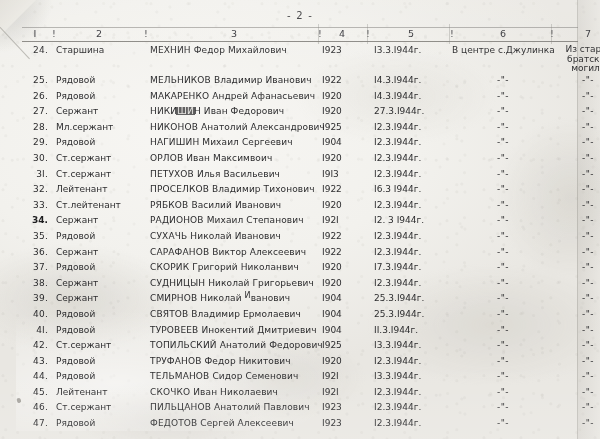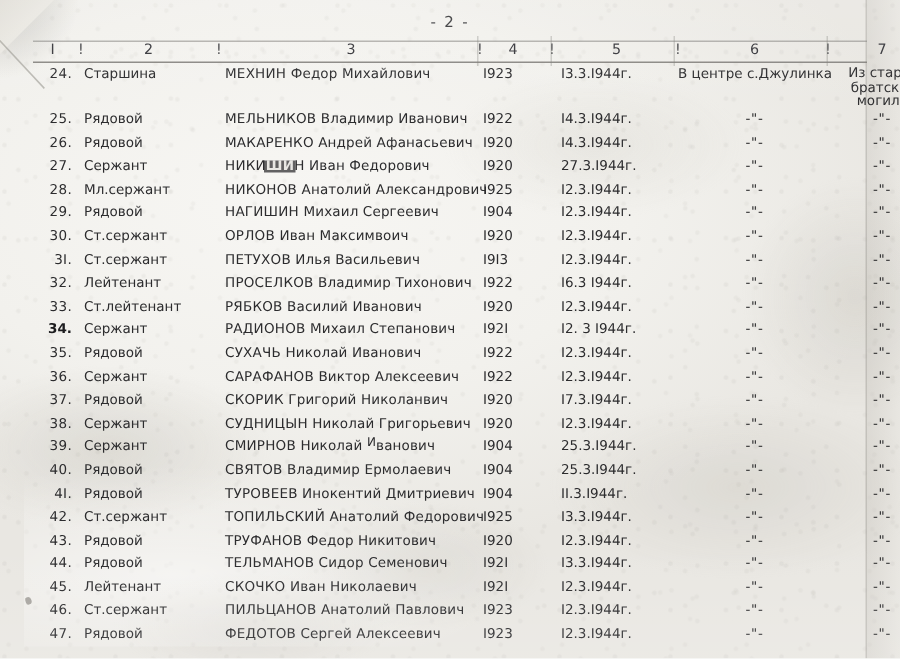--- a/index.html
+++ b/index.html
@@ -214,21 +214,21 @@
     position: relative;
     display: inline-block;
     color: #1e1e20;
   }
   .overstrike::after {
     content: "";
     position: absolute;
     left: -1px; right: -1px; top: 1px; bottom: 1px;
     background: rgba(40,40,42,.72);
   }
-  .overstrike .under { position: relative; z-index: 2; color: #e8e7e3; font-weight: bold; }
+  .overstrike .under { position: relative; z-index: 2; color: #e8e7e3; font-weight: normal; }
 
   
   .raised { position: relative; top: -3px; font-size: 8px; }
 
   
   .smudge { color: #1d1d1f; font-weight: bold; letter-spacing: 0; }
 
   
   .softpass {
     position: absolute;

